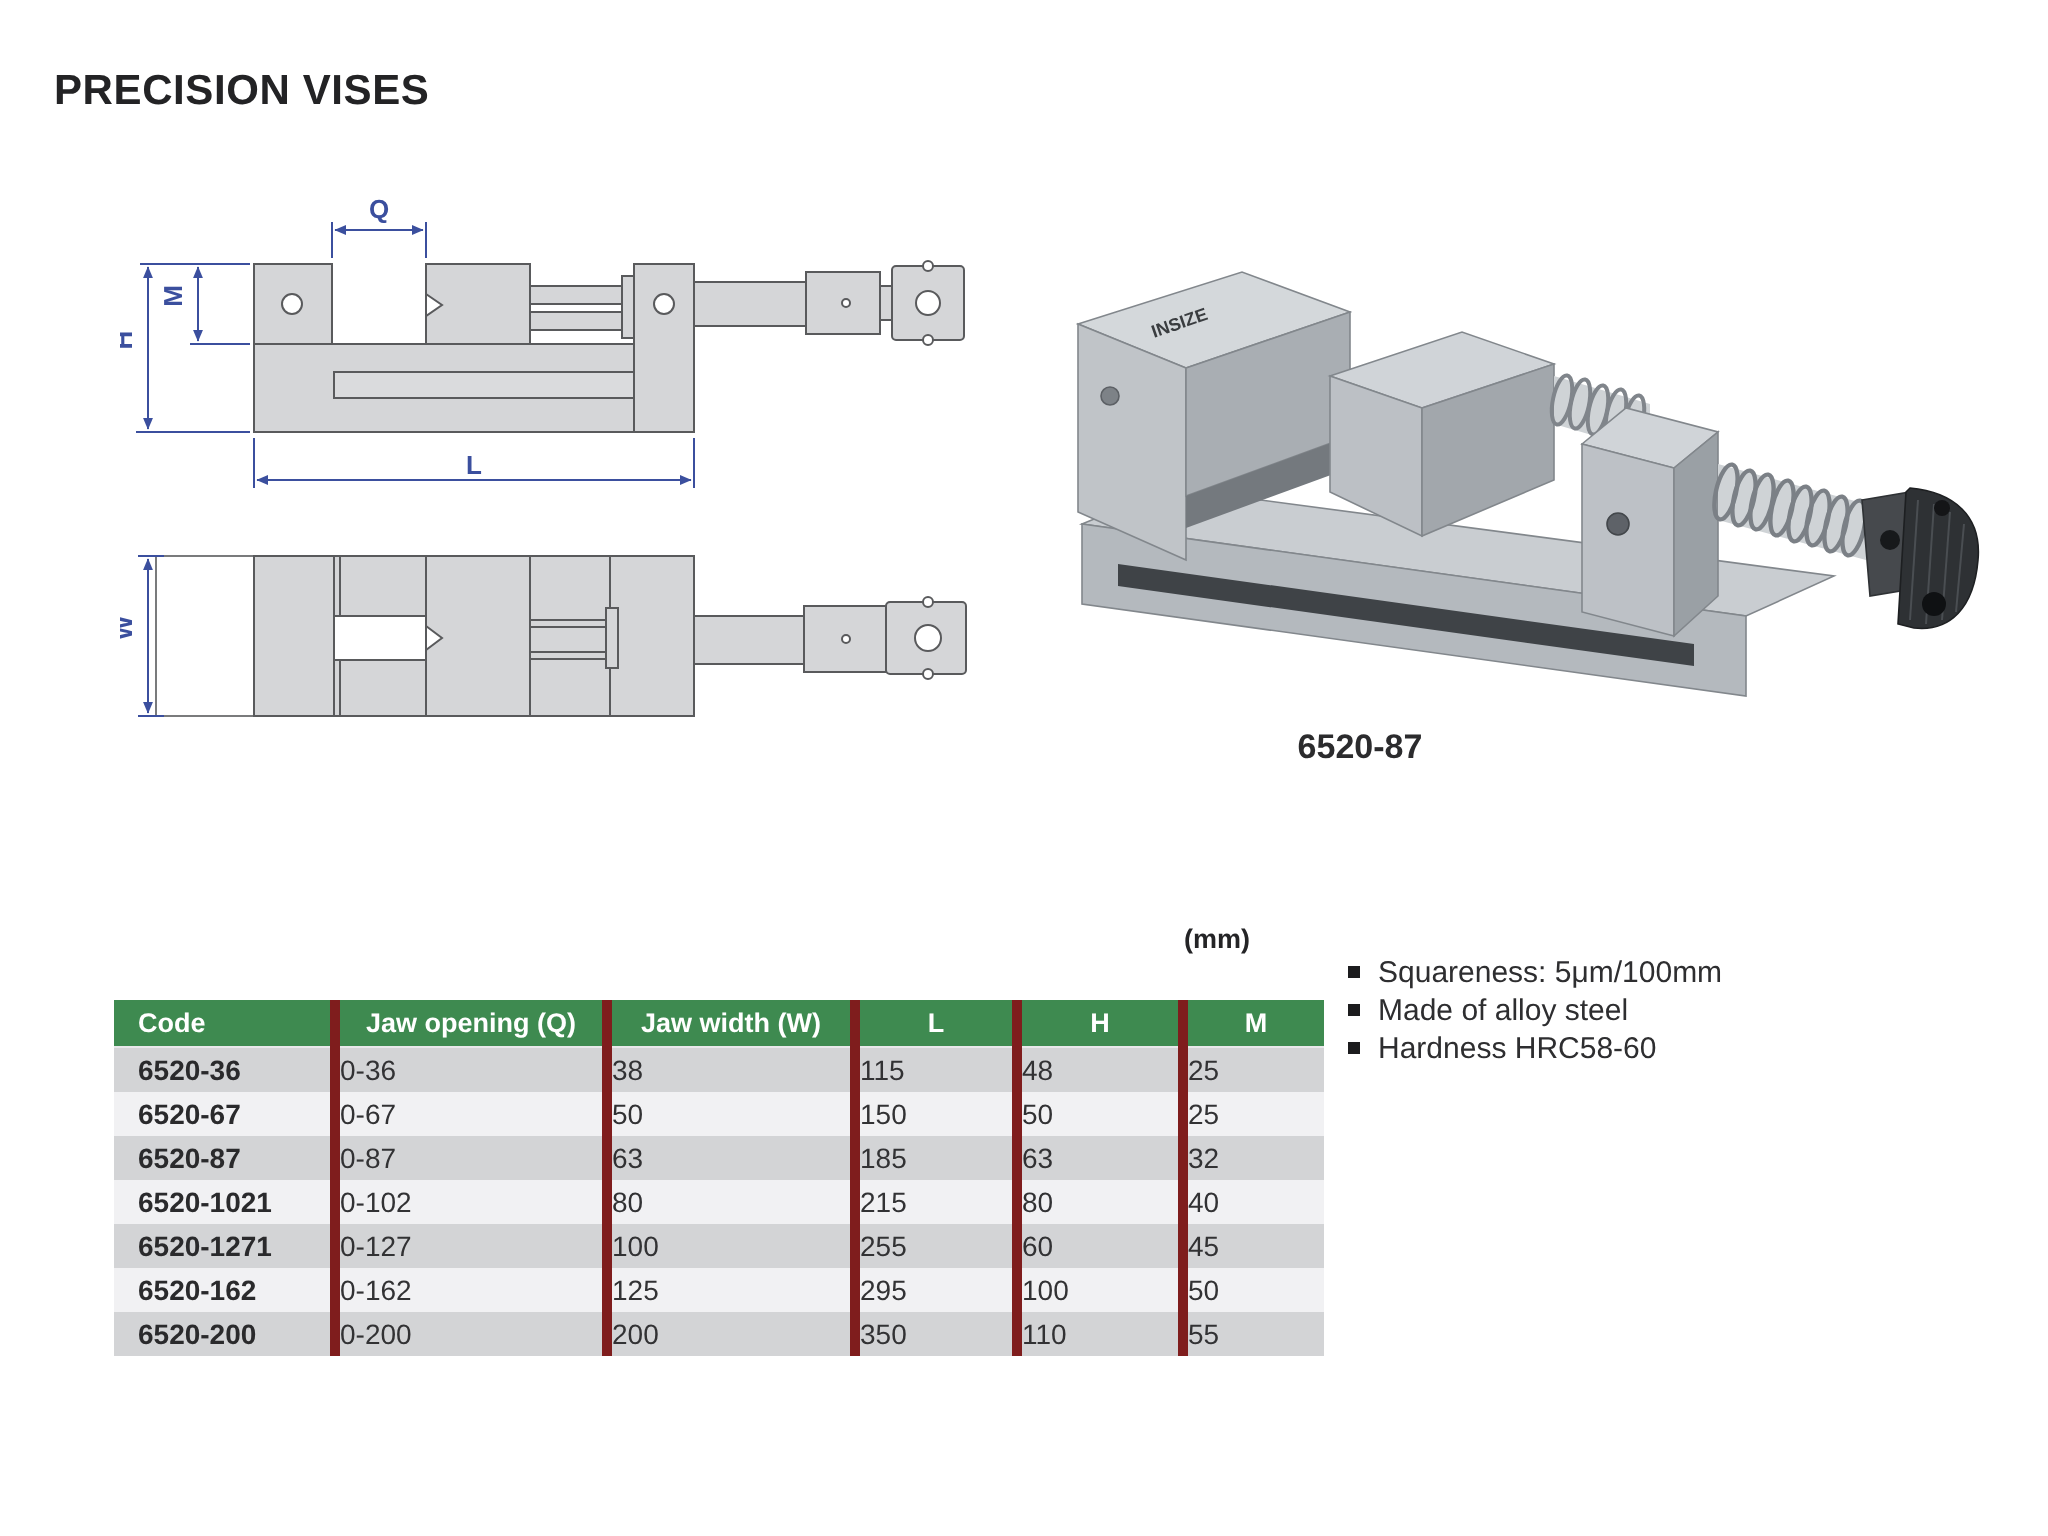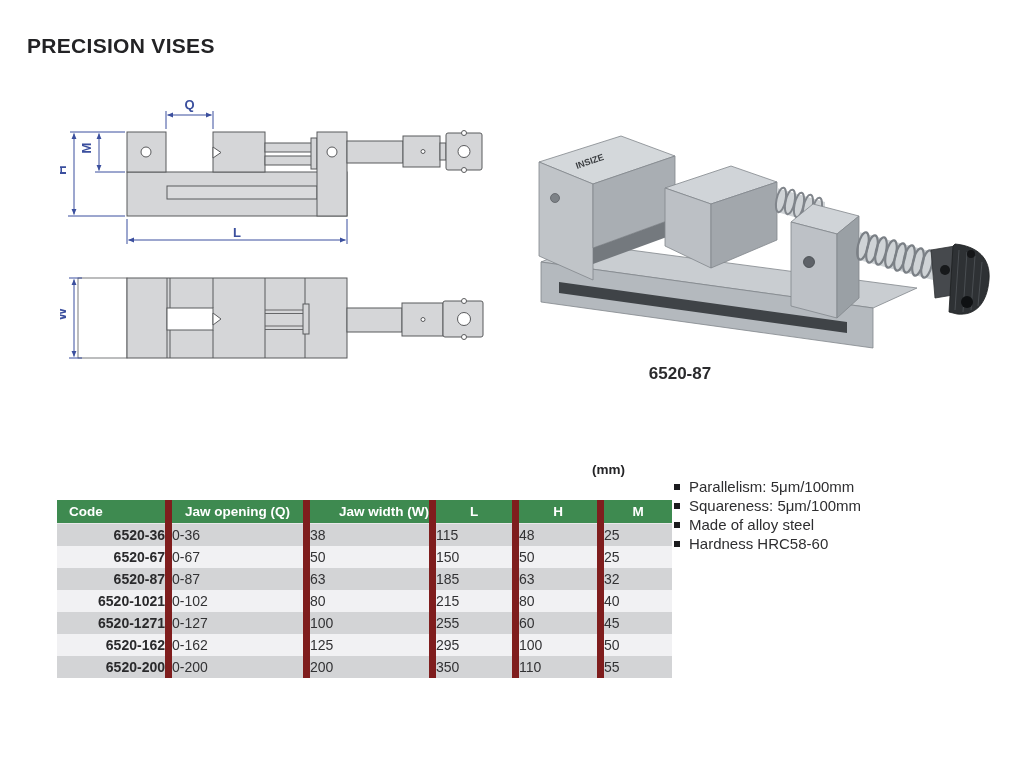--- a/index.html
+++ b/index.html
@@ -13,26 +13,26 @@
   
   .unit-label{left:57px;top:462px;width:568px;text-align:right;font-size:13.5px;font-weight:700;color:#242426;}
 
   
   .spec-table-wrap{left:57px;top:488px;width:568px;margin-top:12px;}
   table.spec{border-collapse:collapse;width:568px;table-layout:fixed;}
   table.spec th{background:#3e8a50;color:#ffffff;font-size:13.5px;font-weight:700;height:23px;padding:0;}
   table.spec td{font-size:14px;height:22px;padding:0;color:#323234;text-align:left;}
   table.spec th:nth-child(1){width:96px;text-align:left;padding-left:12px;}
   table.spec th:nth-child(2){width:131px;}
-  table.spec th:nth-child(3){width:119px;text-align:right;}
+  table.spec th:nth-child(3){width:119px;}
   table.spec th:nth-child(4){width:76px;}
   table.spec th:nth-child(5){width:78px;}
   table.spec th:nth-child(6){width:68px;}
-  table.spec td:nth-child(1){text-align:right;padding-left:12px;font-weight:700;color:#2a2a2c;}
-  table.spec th + th, table.spec td + td{border-left:7px solid #7f1d1d;}
+  table.spec td:nth-child(1){text-align:left;padding-left:12px;font-weight:700;color:#2a2a2c;}
+  table.spec th + th, table.spec td + td{border-left:5px solid #7f1d1d;}
   table.spec tbody tr:nth-child(odd){background:#d3d4d6;}
   table.spec tbody tr:nth-child(even){background:#f1f1f3;}
   table.spec thead tr{border-bottom:1px solid #e8e8ea;}
 
   
   .feature-list{left:674px;top:477px;list-style:none;margin:0;padding:0;}
   .feature-list li{font-size:15px;line-height:19px;color:#2e2e30;white-space:nowrap;}
   .sq-bullet{display:inline-block;width:6px;height:6px;background:#1c1c1e;margin:0 9px 2px 0;vertical-align:middle;}
 
   
@@ -259,19 +259,18 @@
             <td>200</td>
             <td>350</td>
             <td>110</td>
             <td>55</td>
           </tr>
         </tbody>
     </table>
   </div>
 
   <ul class="abs feature-list">
-      <li><span class="sq-bullet"></span><span>Parallelism: 5μm/100mm</span></li>
       <li><span class="sq-bullet"></span><span>Squareness: 5μm/100mm</span></li>
       <li><span class="sq-bullet"></span><span>Made of alloy steel</span></li>
       <li><span class="sq-bullet"></span><span>Hardness HRC58-60</span></li>
     </ul>
 
 </div>
 
 </body></html>

